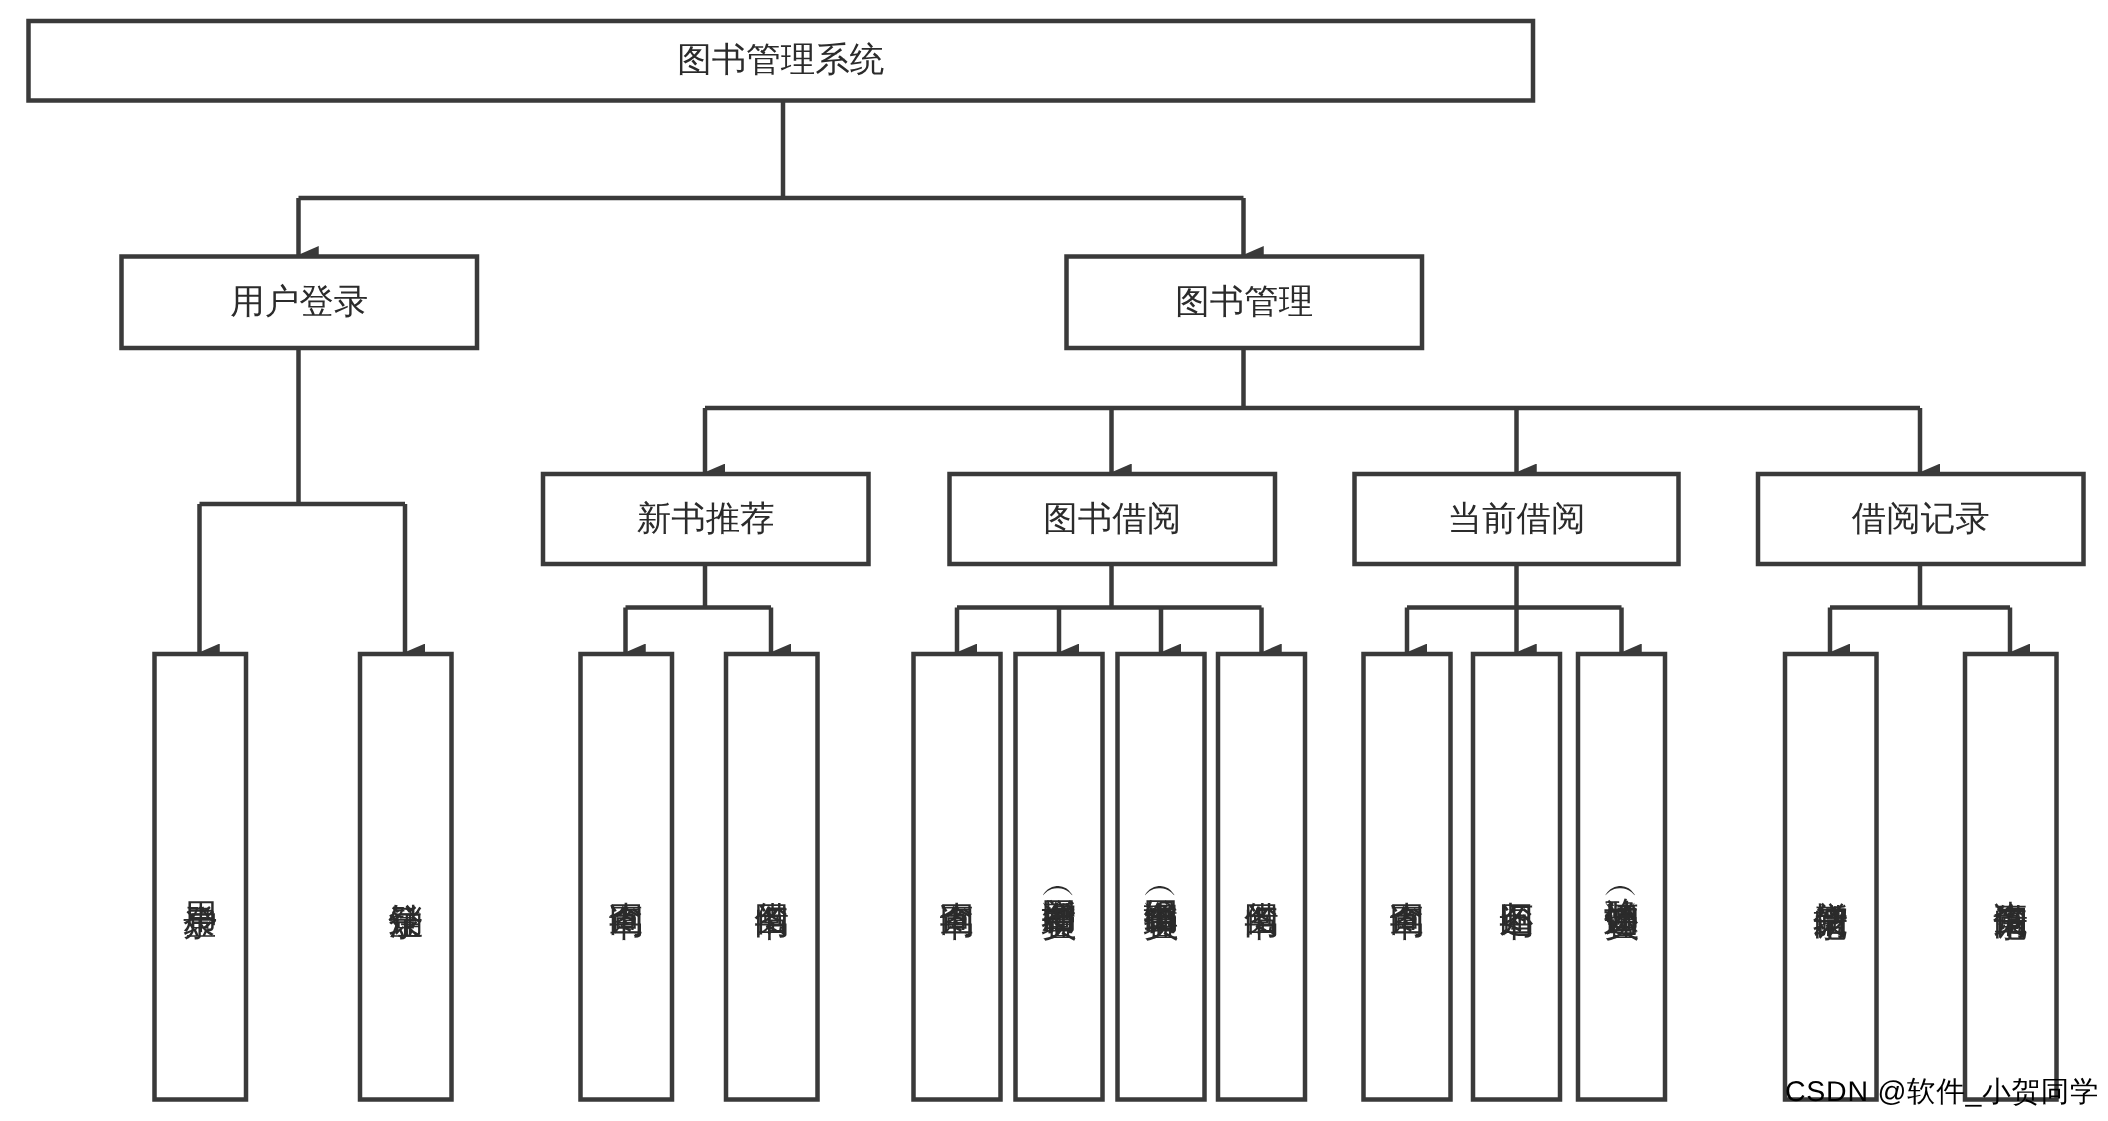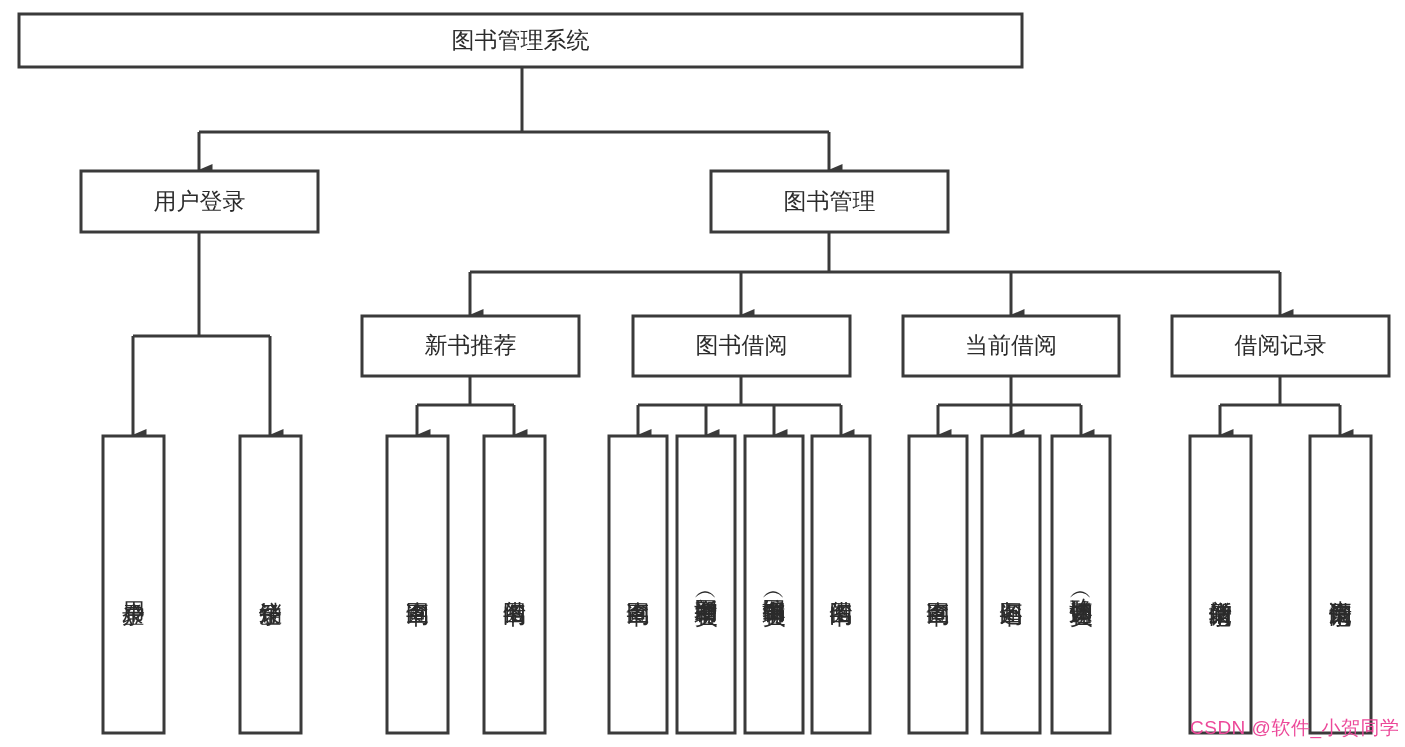--- a/index.html
+++ b/index.html
@@ -61,21 +61,21 @@
     writing-mode: vertical-rl;
     text-orientation: upright;
     letter-spacing: 1px;
     pointer-events: none;
     text-align: center;
   }
   .watermark {
     position: absolute;
     font-family: "Liberation Sans", "DejaVu Sans", sans-serif;
     font-size: 19px;
-    color: #ec4899;
+    color: #000000;
     white-space: nowrap;
     letter-spacing: 0.5px;
   }
 </style>
 </head>
 <body>
 
 <div id="diagram-root">
   <svg class="flow" viewBox="0 0 1405 747">
     <defs>

